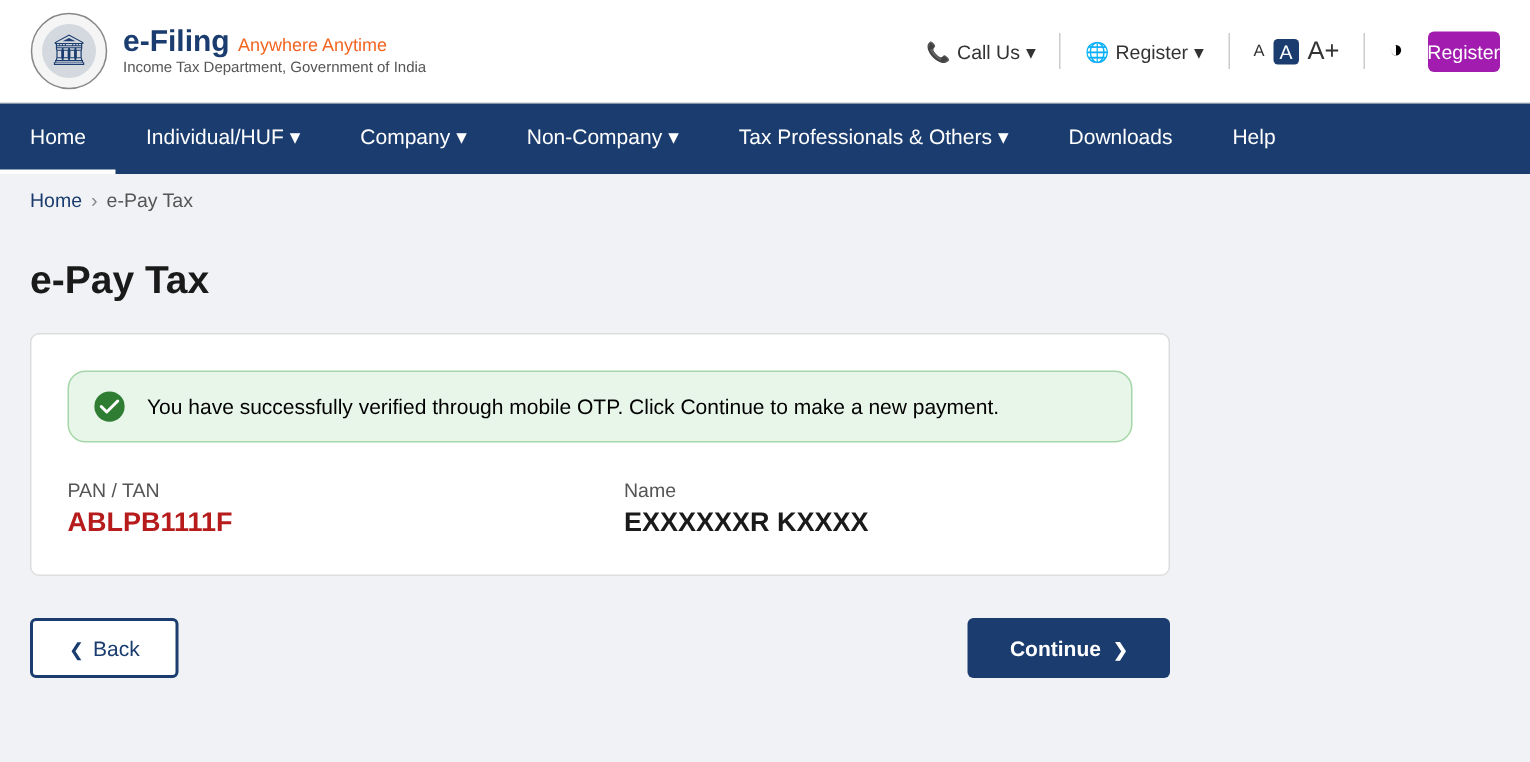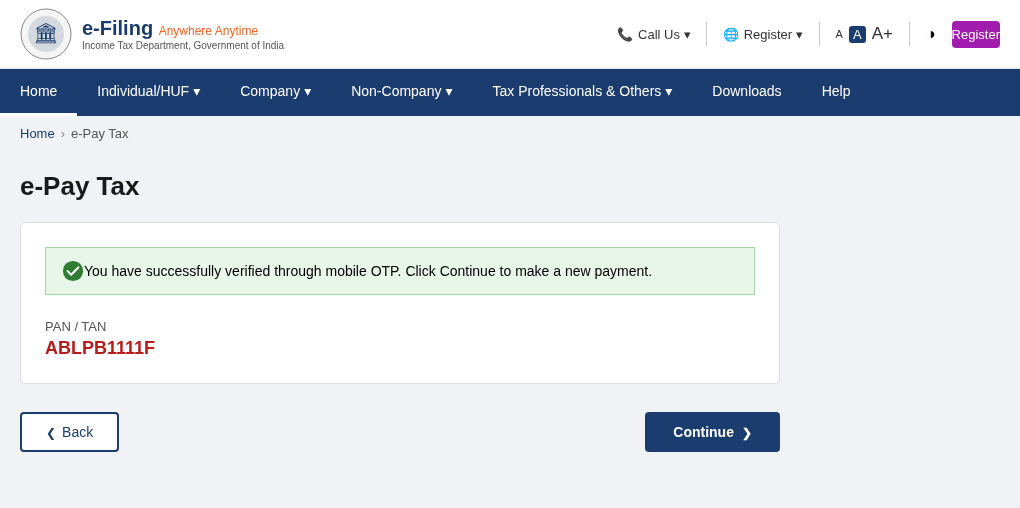--- a/index.html
+++ b/index.html
@@ -157,25 +157,25 @@
       border: 1px solid #ddd;
       padding: 24px;
       max-width: 760px;
       margin-bottom: 24px;
     }
 
     
     .success-banner {
       background: #e8f5e9;
       border: 1px solid #a5d6a7;
-      border-radius: 0;
+      border-radius: 12px;
       padding: 12px 16px;
       display: flex;
       align-items: center;
-      gap: 0;
+      gap: 14px;
       margin-bottom: 24px;
     }
     .success-icon {
       width: 22px;
       height: 22px;
       min-width: 22px;
     }
 
     
     .info-grid {
@@ -323,20 +323,24 @@
       <span>
         <span>You have successfully verified through mobile OTP. Click </span><a>Continue</a><span> to make a new payment.</span>
       </span>
     </div>
 
     <div class="info-grid">
       <div>
         <div class="info-label">PAN / TAN</div>
         <div class="info-value">ABLPB1111F</div>
       </div>
+      <div>
+        <div class="info-label">Name</div>
+        <div class="info-value dark">EXXXXXXR KXXXX</div>
+      </div>
     </div>
   </div>
 
   <div class="actions">
     <button class="btn-back">
       <span class="chevron-left"></span>
       <span>Back</span>
     </button>
     <button class="btn-continue">
       <span>Continue</span>

